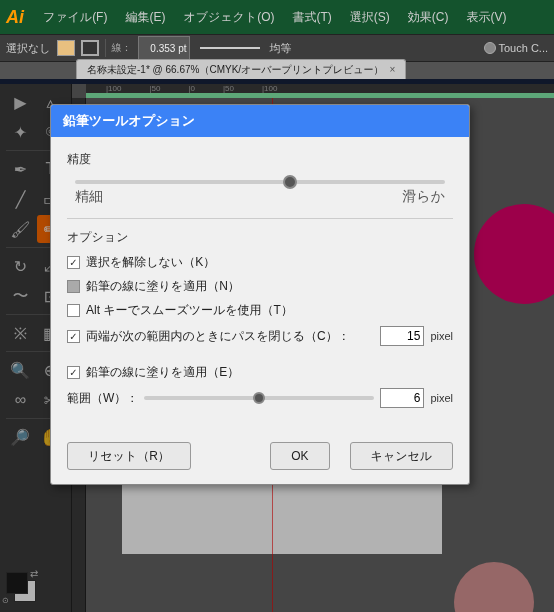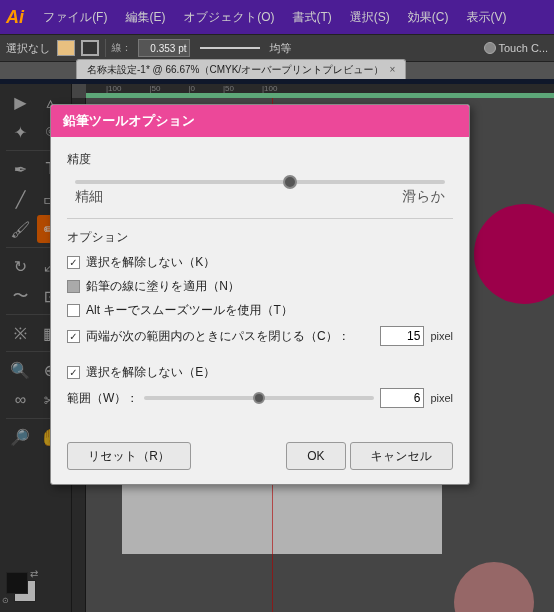--- a/index.html
+++ b/index.html
@@ -9,21 +9,21 @@
       overflow: hidden;
       font-family: "Yu Gothic UI", "Meiryo UI", Meiryo, sans-serif;
       font-size: 12px;
       background: #646464;
       position: relative;
     }
 
     
     #menubar {
       height: 34px;
-      background: #4c1d95;
+      background: #14532d;
       display: flex;
       align-items: center;
       padding: 0 6px;
       gap: 4px;
       color: #ccc;
       font-size: 12px;
     }
     #ai-logo {
       color: #ff9900;
       font-size: 18px;
@@ -63,21 +63,21 @@
     .toolbar-stroke-box {
       width: 18px; height: 16px;
       background: #333;
       border: 2px solid #aaa;
     }
     .toolbar-sep {
       width: 1px; height: 18px;
       background: #555;
     }
     .toolbar-weight-input {
-      width: 52px; height: 18px;
+      width: 52px; height: 24px;
       background: #555; border: 1px solid #777;
       color: #eee; font-size: 10px; padding: 0 2px;
       text-align: right;
     }
     .toolbar-line-preview {
       width: 60px; height: 2px;
       background: #ccc;
       margin: 0 4px;
     }
     .toolbar-uniform {
@@ -220,21 +220,21 @@
       top: 20px; left: 50px;
       width: 420px;
       background: #f0f0f0;
       border: 1px solid #888;
       box-shadow: 3px 3px 8px rgba(0,0,0,0.4);
       border-radius: 3px;
       overflow: hidden;
     }
     #dialog-title {
       height: 32px;
-      background: #ec4899;
+      background: #3b82f6;
       display: flex; align-items: center;
       padding: 0 12px;
       color: white;
       font-size: 13px;
       font-weight: bold;
     }
     #dialog-body {
       padding: 14px 16px 14px 16px;
     }
 
@@ -352,21 +352,21 @@
       background: #e8e8e8;
       font-size: 12px;
       cursor: pointer;
       border-radius: 3px;
       color: #222;
     }
     .dlg-btn-ok {
       background: #e8e8e8;
     }
     #dialog-buttons-right {
-      display: flex; gap: 4px; margin-left: 40px;
+      display: flex; gap: 20px; margin-left: 40px;
     }
 
     
     #color-swatches {
       position: absolute;
       bottom: 8px; left: 6px;
       display: flex; flex-direction: column; align-items: center; gap: 2px;
     }
     .swatch-pair {
       position: relative;
@@ -554,21 +554,21 @@
 
       <div class="pixel-row">
         <div class="checkbox checked"></div>
         <span class="option-label">両端が次の範囲内のときにパスを閉じる（C）：</span>
         <input class="pixel-input" type="text" value="15" style="">
         <span class="pixel-unit">pixel</span>
       </div>
 
       <div class="option-row">
         <div class="checkbox checked"></div>
-        <span class="option-label">選択を解除しない（E）</span>
+        <span class="option-label">鉛筆の線に塗りを適用（E）</span>
       </div>
 
       <div class="range-row">
         <span class="range-label">範囲（W）：</span>
         <div class="range-slider-track">
           <div class="range-slider-thumb"></div>
         </div>
         <input class="pixel-input" type="text" value="6" style="">
         <span class="pixel-unit">pixel</span>
       </div>

